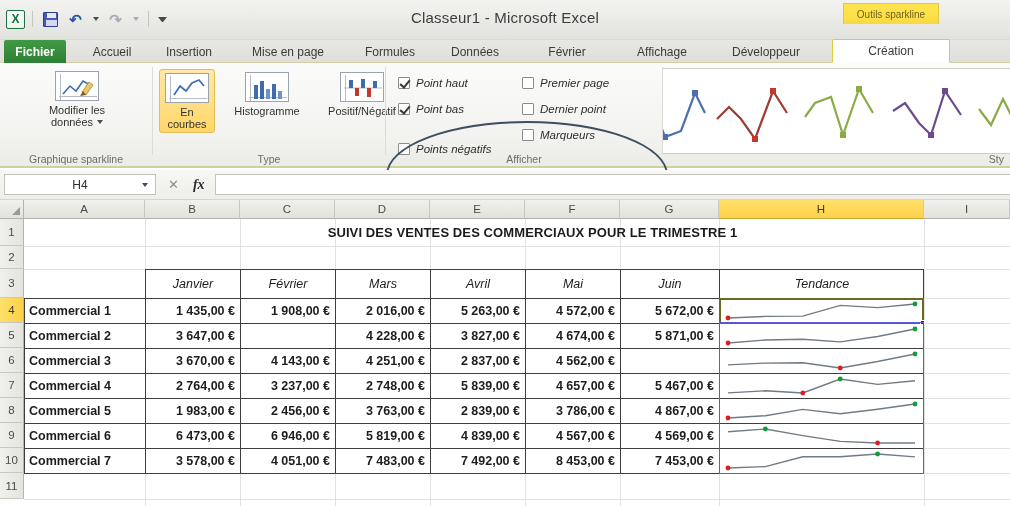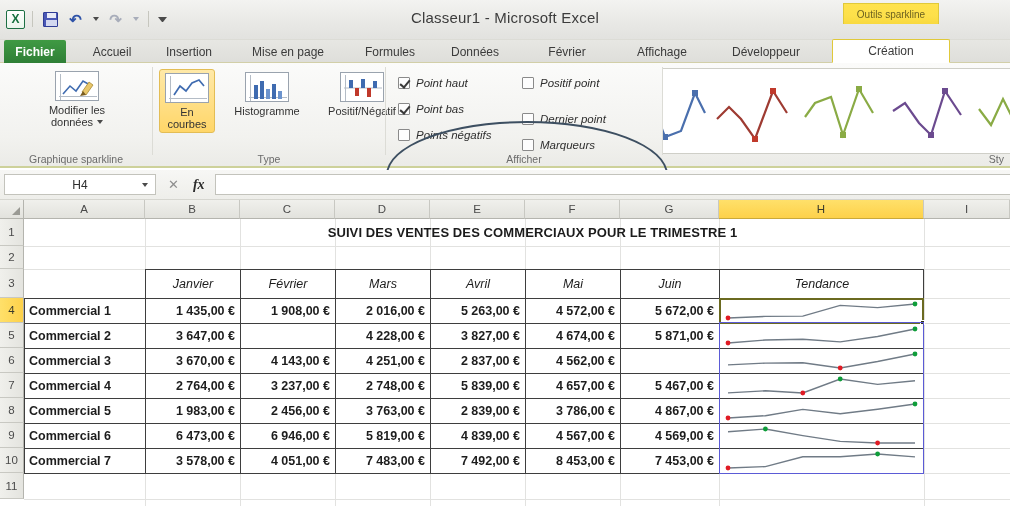--- a/index.html
+++ b/index.html
@@ -312,31 +312,31 @@
   <div class="rgroup" style="left:386px;width:276px">
     <div class="chkwrap" style="left:12px;top:10px">
       <div class="chkrow">
         <span class="chkbox on"></span>
         <span class="chklbl">Point haut</span>
       </div>
       <div class="chkrow" style="margin-top:6px">
         <span class="chkbox on"></span>
         <span class="chklbl">Point bas</span>
       </div>
-      <div class="chkrow" style="margin-top:6px">
+      <div class="chkrow" style="margin-top:20px">
         <span class="chkbox"></span>
         <span class="chklbl">Points négatifs</span>
       </div>
     </div>
     <div class="chkwrap" style="left:136px;top:10px">
       <div class="chkrow">
         <span class="chkbox"></span>
-        <span class="chklbl">Positif point</span>
-      </div>
-      <div class="chkrow" style="margin-top:16px">
+        <span class="chklbl">Premier page</span>
+      </div>
+      <div class="chkrow" style="margin-top:6px">
         <span class="chkbox"></span>
         <span class="chklbl">Dernier point</span>
       </div>
       <div class="chkrow" style="margin-top:6px">
         <span class="chkbox"></span>
         <span class="chklbl">Marqueurs</span>
       </div>
     </div>
     <div class="glabel" style="left:0;width:276px">Afficher</div>
   </div>

